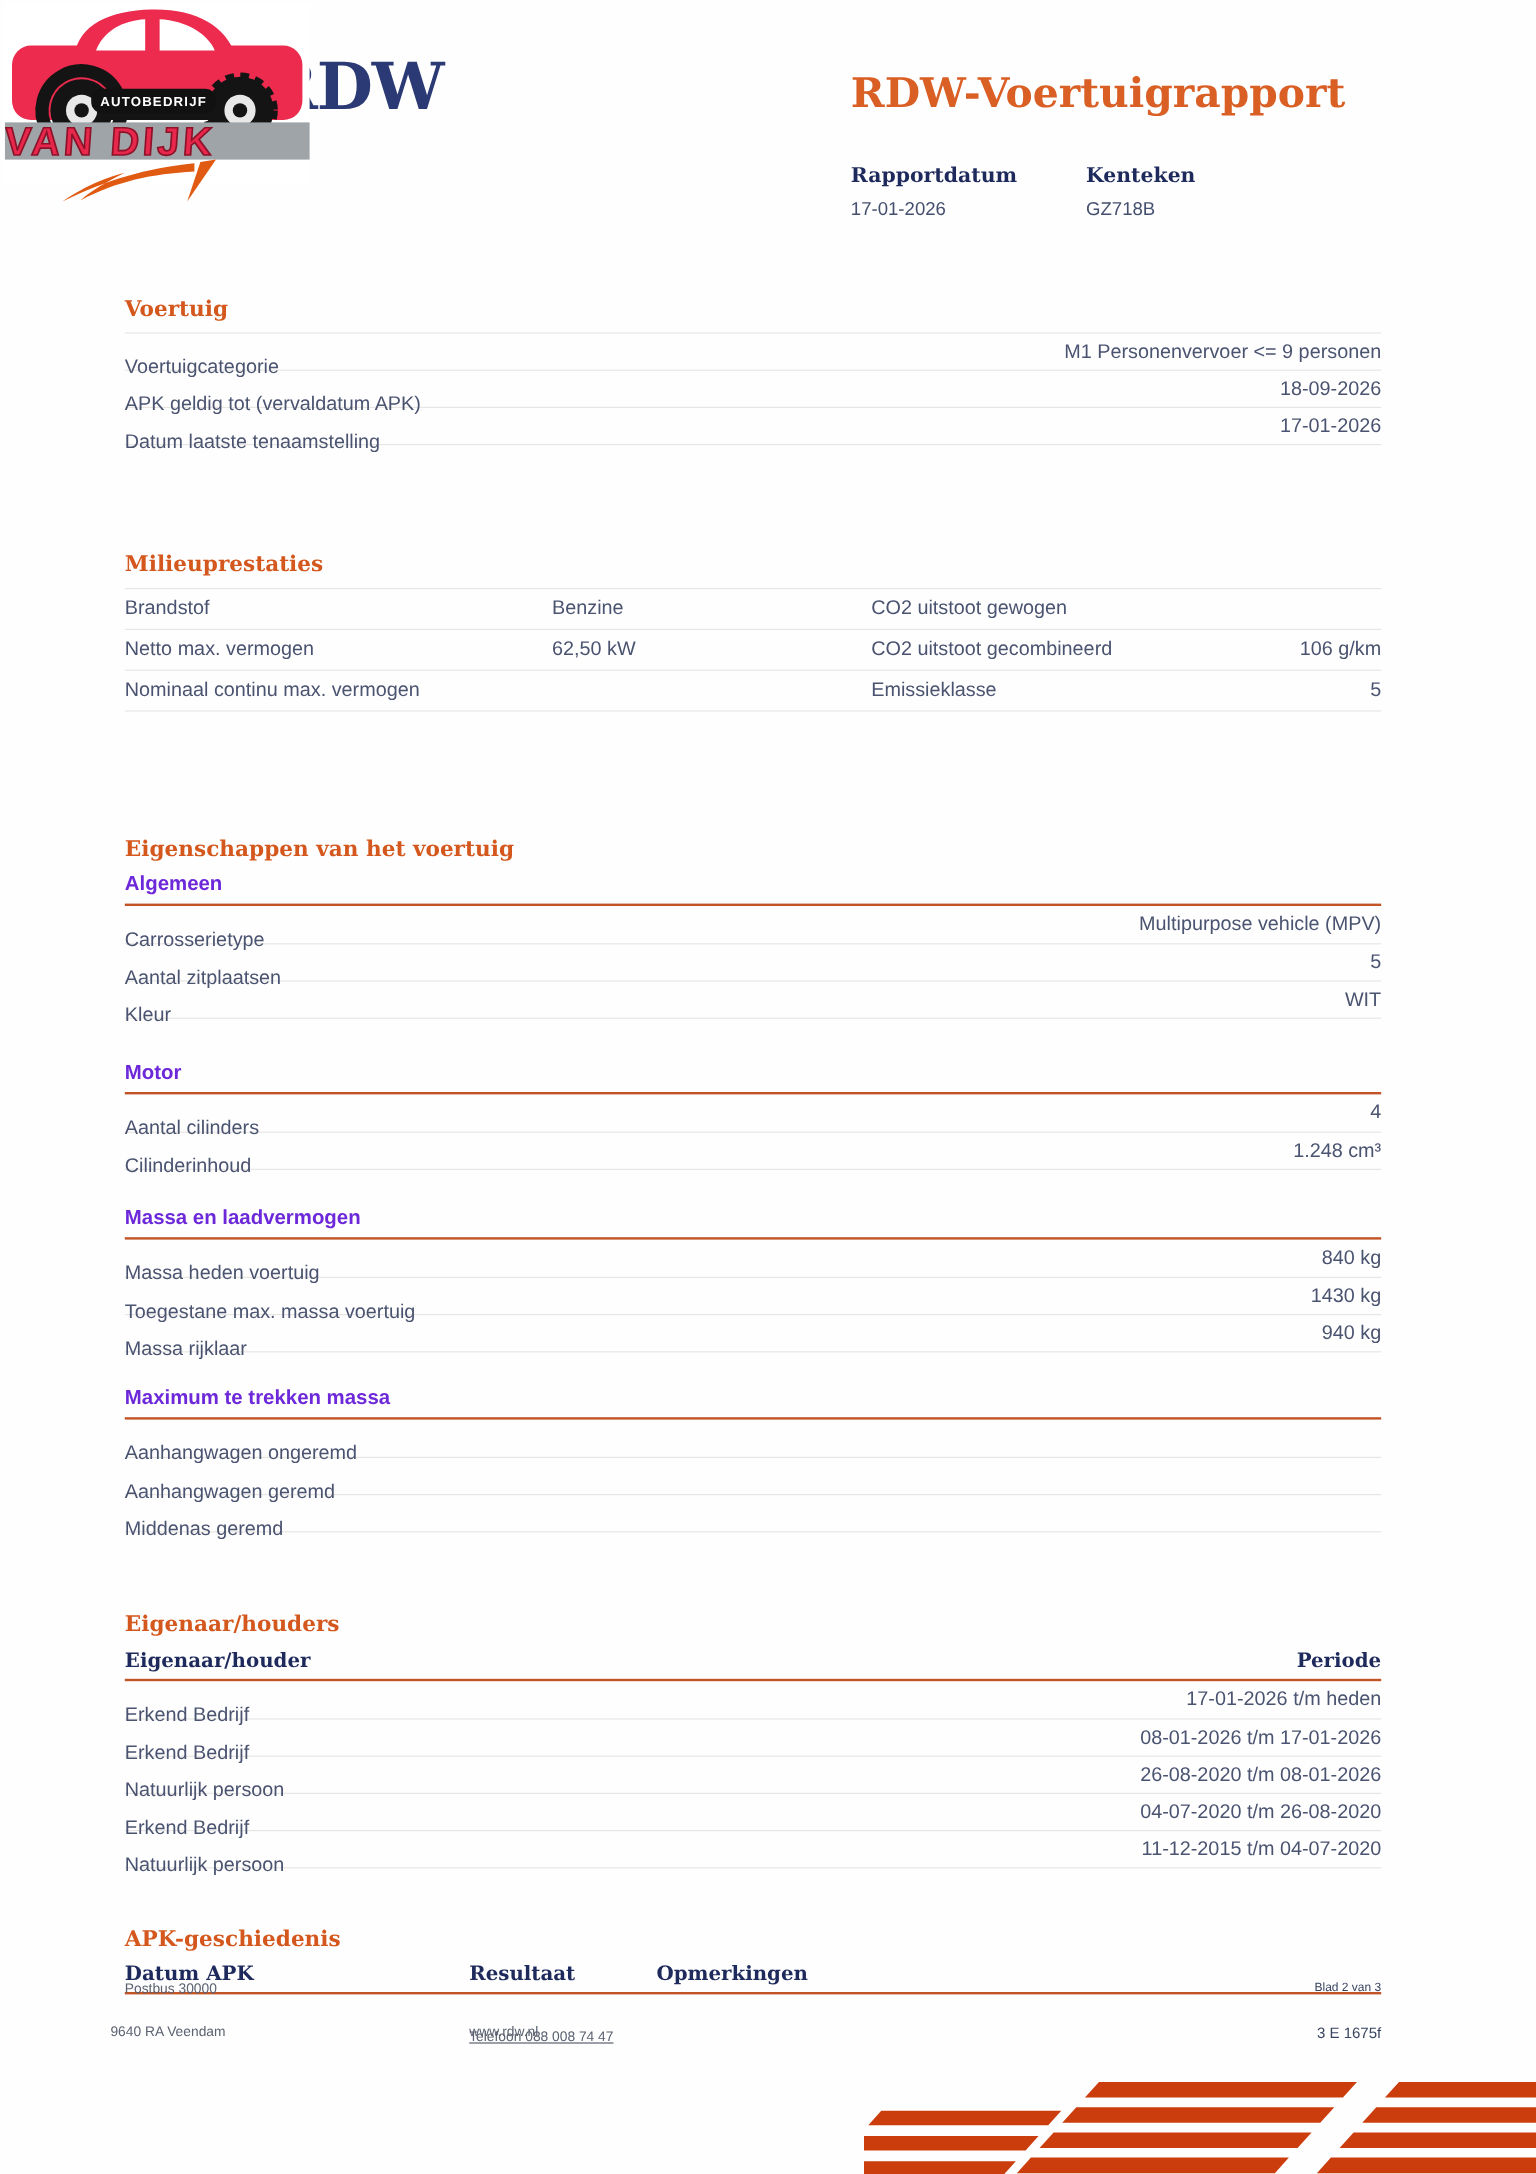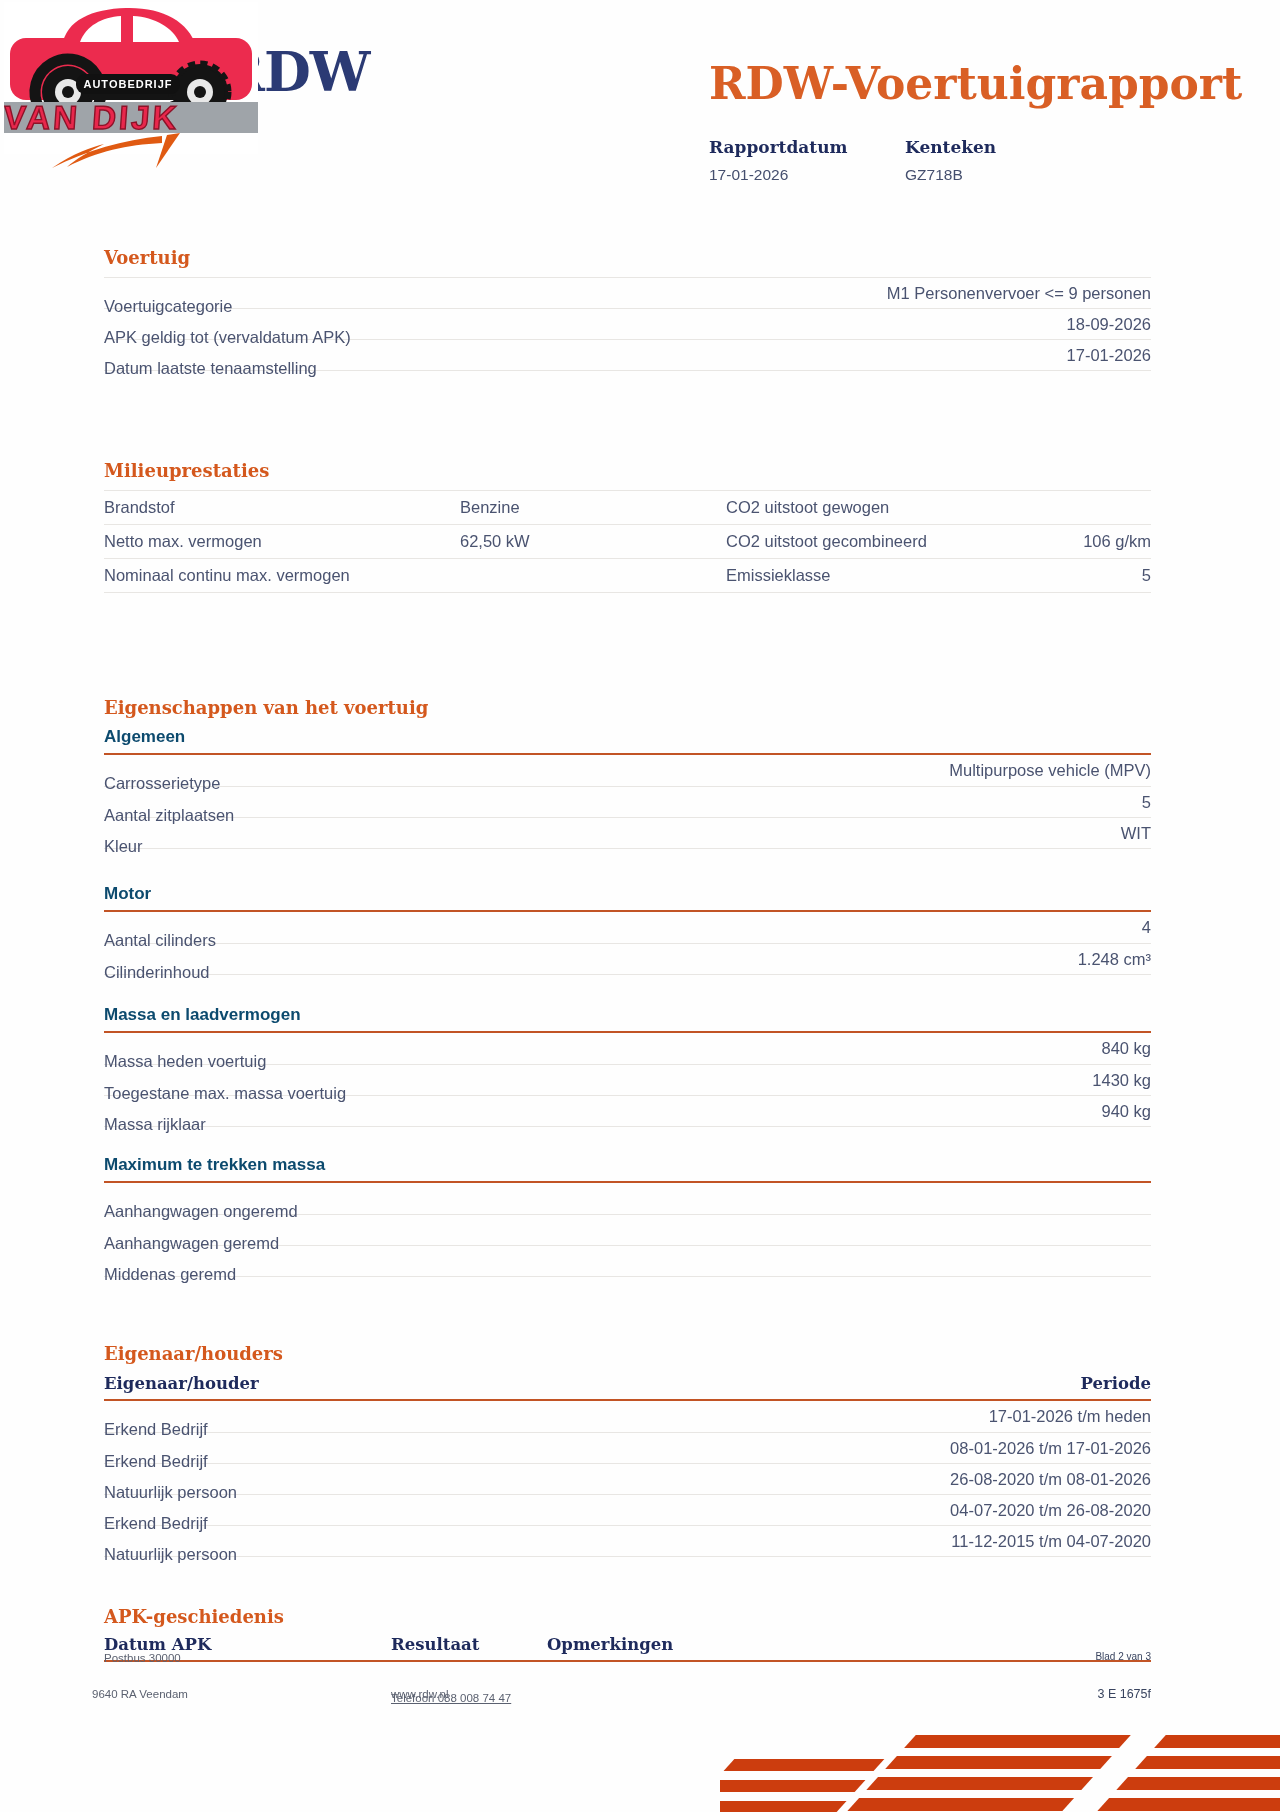--- a/index.html
+++ b/index.html
@@ -5,30 +5,30 @@
   * { margin:0; padding:0; box-sizing:border-box; }
   html,body { background:#ffffff; }
   body { width:1280px; height:1812px; position:relative; font-family:"Liberation Sans",sans-serif; }
   .page { position:absolute; left:0; top:0; width:1280px; height:1812px; background:#fefefe; overflow:hidden; }
 
   
   .rdw-wordmark { position:absolute; left:220px; top:40px; z-index:1;
     font-family:"DejaVu Serif",serif; font-weight:bold; font-size:54px; color:#2b3a74; letter-spacing:-1px; }
   .dealer-logo { position:absolute; left:4px; top:2px; z-index:2; }
   .title-block { position:absolute; left:709px; top:58px; width:460px; }
-  .doc-title { font-family:"DejaVu Serif",serif; font-weight:bold; font-size:44px; color:#d95f25; white-space:nowrap; }
+  .doc-title { font-family:"DejaVu Serif",serif; font-weight:bold; font-size:34px; color:#d95f25; white-space:nowrap; }
   .meta { position:absolute; left:709px; top:137px; display:flex; }
   .meta-col { width:196px; }
   .meta-label { font-family:"DejaVu Serif",serif; font-weight:bold; font-size:17px; color:#1e2a5c; }
   .meta-value { margin-top:9px; font-size:15.5px; color:#454f6e; }
 
   
   .sec { position:absolute; left:104px; width:1047px; }
   .sec-title { font-family:"DejaVu Serif",serif; font-weight:bold; font-size:18px; color:#d4581d; margin-bottom:9px; }
-  .sub-title { font-family:"Liberation Sans",sans-serif; font-weight:bold; font-size:17px; color:#0c4a6e; }
+  .sub-title { font-family:"Liberation Sans",sans-serif; font-weight:bold; font-size:17px; color:#6d28d9; }
   .rule-orange { border-bottom:2px solid #c25425; margin-top:6px; }
   .rows { border-bottom:1px solid #e8e6e3; }
   .kv-row { display:flex; justify-content:space-between; align-items:center; height:31px;
     border-top:1px solid #e8e6e3; font-size:16.5px; color:#4a5370; }
   .rows-noline .kv-row:first-child { border-top:none; }
   .kv-row .lbl { white-space:nowrap;margin-top:26px; }
   .kv-row .val { white-space:nowrap; text-align:right; }
 
   
   .m-row { display:flex; align-items:center; height:34px; border-top:1px solid #e8e6e3;

